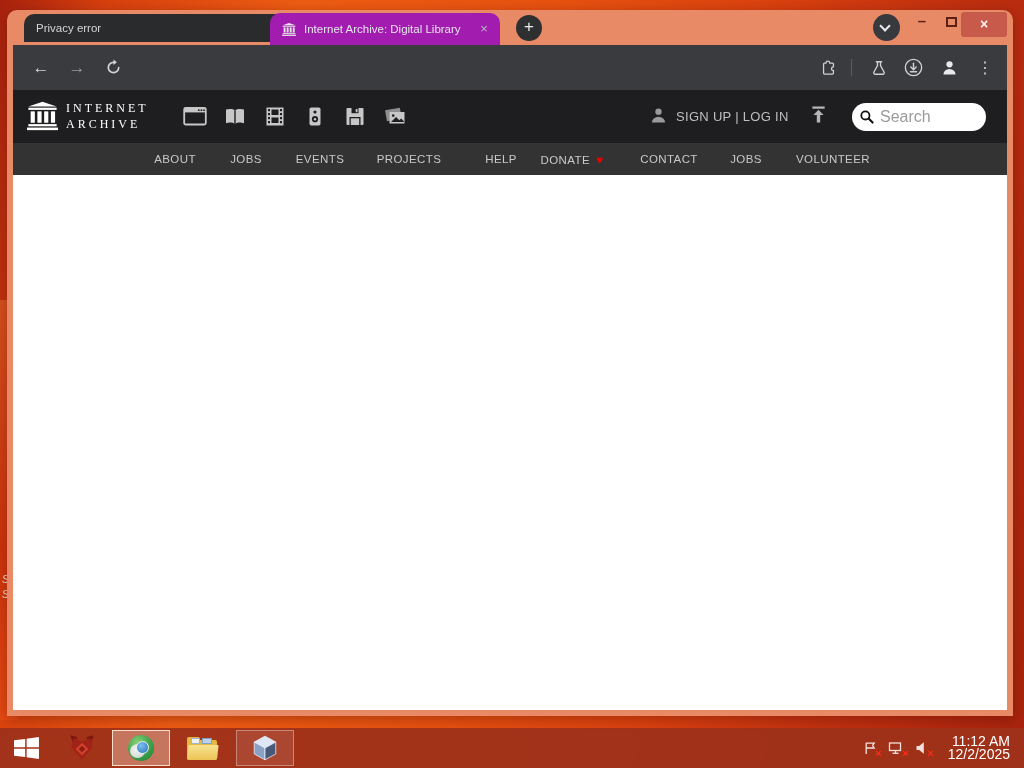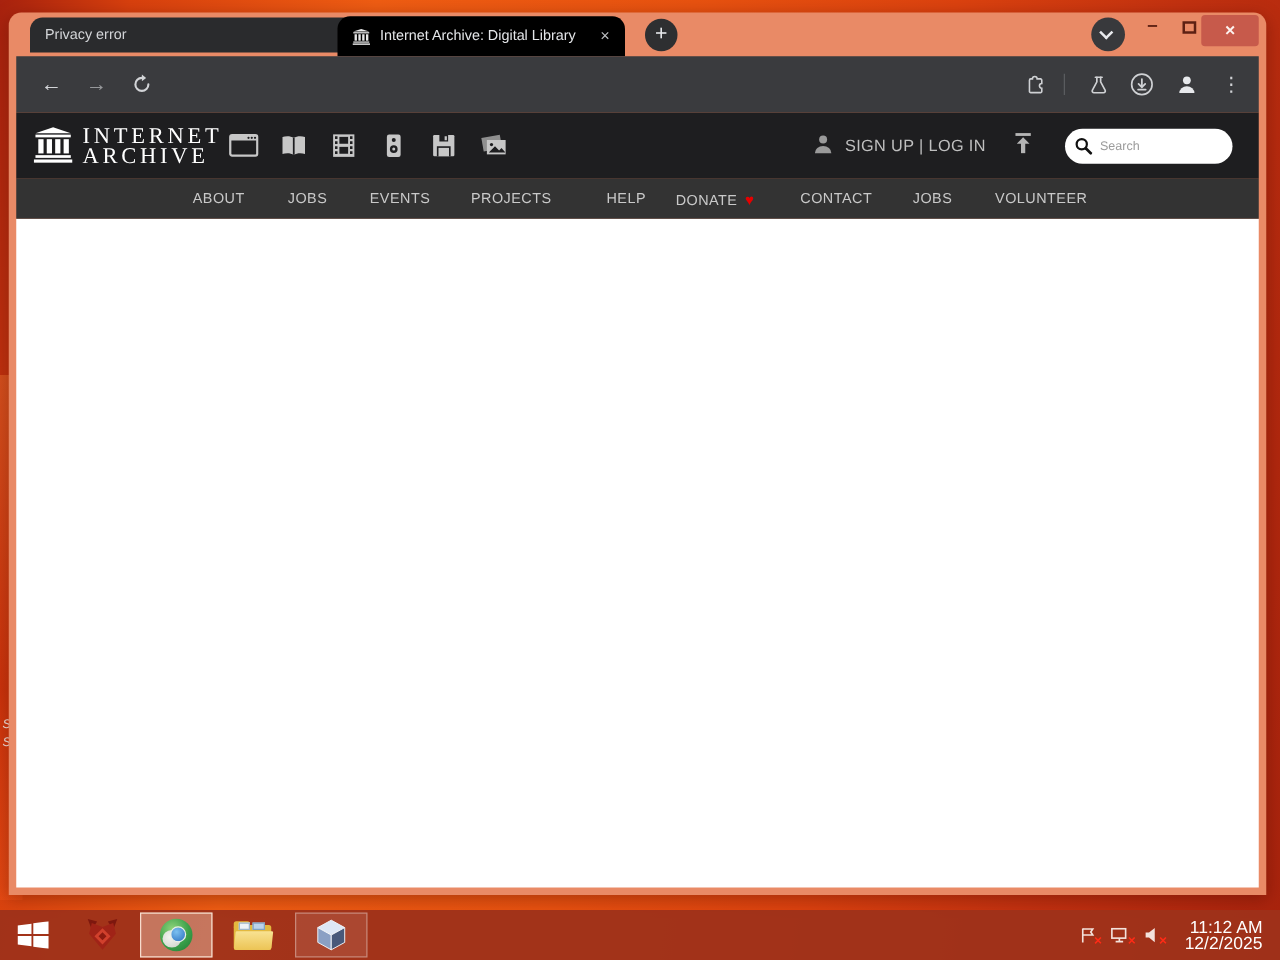--- a/index.html
+++ b/index.html
@@ -28,21 +28,21 @@
     box-shadow:0 3px 14px rgba(60,10,0,.35);
     padding:35px 6px 6px 6px;
   }
   .win-inner{ width:994px; height:665px; display:flex; flex-direction:column; }
 
   
   .titlebar{ position:absolute; left:0; top:0; width:1006px; height:35px; }
   .tab{ position:absolute; display:flex; align-items:center; border-radius:10px 10px 0 0;
         font-size:11.5px; color:#d3d5d8; padding:0 8px 0 12px; }
   .tab-inactive{ left:17px; top:4px; width:275px; height:28px; background:#2a2b2d; }
-  .tab-active{ left:263px; top:3px; width:230px; height:32px; background:#000000; color:#e4e6e9; }
+  .tab-active{ left:263px; top:3px; width:230px; height:32px; background:#a21caf; color:#e4e6e9; }
   .tab-title{ flex:1; white-space:nowrap; overflow:hidden; }
   .tab-close{ width:16px; height:16px; line-height:15px; text-align:center; border-radius:50%;
               font-size:13px; color:#b9bbbe; margin-left:6px; }
   .favicon{ width:14px; height:13px; margin-right:8px; display:inline-flex; }
   .newtab{ position:absolute; left:509px; top:5px; width:26px; height:26px; border-radius:50%;
            background:#2e2f31; color:#e8eaed; font-size:17px; line-height:24px; text-align:center; }
   .tabsearch{ position:absolute; right:113px; top:4px; width:27px; height:27px; border-radius:50%; background:#38393c; }
   .tabsearch .chev{ position:absolute; left:8px; top:8px; width:8px; height:8px;
                     border-right:2px solid #e8eaed; border-bottom:2px solid #e8eaed; transform:rotate(45deg); }
   .win-min{ position:absolute; right:80px; top:4px; width:22px; height:18px; color:#5d2013;
@@ -69,29 +69,29 @@
   .star{ font-size:15px; color:#cfd1d4; margin-left:8px; }
   .ext{ left:801px; } .flask{ left:856px; } .dl{ left:888px; } .ava{ left:925px; }
   .divider{ position:absolute; left:838px; top:14px; width:1px; height:17px; background:#5a5c5f; }
   .dots{ position:absolute; left:962px; top:0; height:45px; width:20px; display:flex;
          align-items:center; justify-content:center; font-size:16px; color:#cfd1d4; letter-spacing:0; }
 
   
   .ia-header{ position:relative; width:994px; height:53px; background:#1e1e20; flex:none; }
   .ia-logo{ position:absolute; left:14px; top:10px; }
   .ia-wordmark{ position:absolute; left:53px; top:11px; font-family:"Liberation Serif", serif;
-                color:#fff; font-size:18px; letter-spacing:3px; line-height:15.5px; white-space:nowrap; }
+                color:#fff; font-size:12px; letter-spacing:3px; line-height:15.5px; white-space:nowrap; }
   .media-row{ position:absolute; left:170px; top:16px; display:flex; gap:16px; }
   .media-row span{ display:inline-flex; }
   .ia-person{ position:absolute; left:637px; top:17px; }
   .ia-signup{ position:absolute; left:663px; top:19px; font-size:13px; color:#bfbfbf; letter-spacing:.3px; }
   .ia-upload{ position:absolute; left:797px; top:15px; }
   .ia-search{ position:absolute; left:839px; top:13px; width:134px; height:28px; background:#fff;
               border-radius:14px; display:flex; align-items:center; padding:0 8px 0 7px; }
-  .ia-search input{ border:none; outline:none; width:95px; font-size:10px; color:#333;
+  .ia-search input{ border:none; outline:none; width:95px; font-size:16px; color:#333;
                     font-family:"Liberation Sans", sans-serif; background:transparent; margin-left:5px; }
   .ia-search input::placeholder{ color:#9b9b9b; }
 
   
   .ia-nav{ position:relative; width:994px; height:32px; background:#333; flex:none;
            font-size:11.5px; color:#c9c9c9; }
   .ia-nav .nav-item{ position:absolute; top:10px; transform:translateX(-50%); letter-spacing:.4px; white-space:nowrap; }
   .n0{left:162px;} .n1{left:233px;} .n2{left:307px;} .n3{left:396px;} .n4{left:477px;margin-left:11px;}
   .n5{left:559px;} .n6{left:656px;} .n7{left:733px;} .n8{left:820px;}
   .heart{ color:#e60000; font-size:12px; margin-left:6px; }

